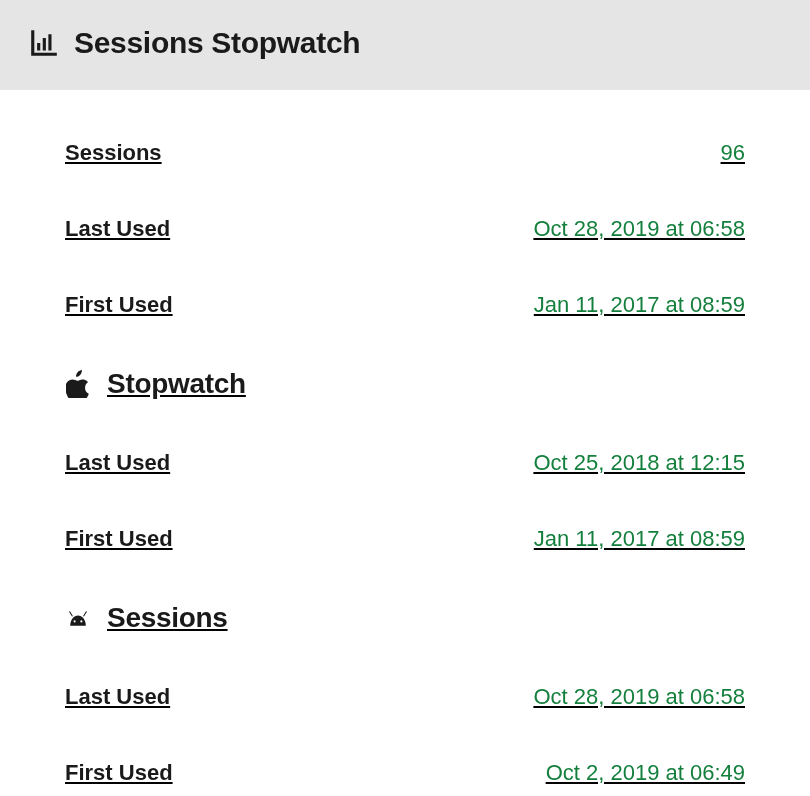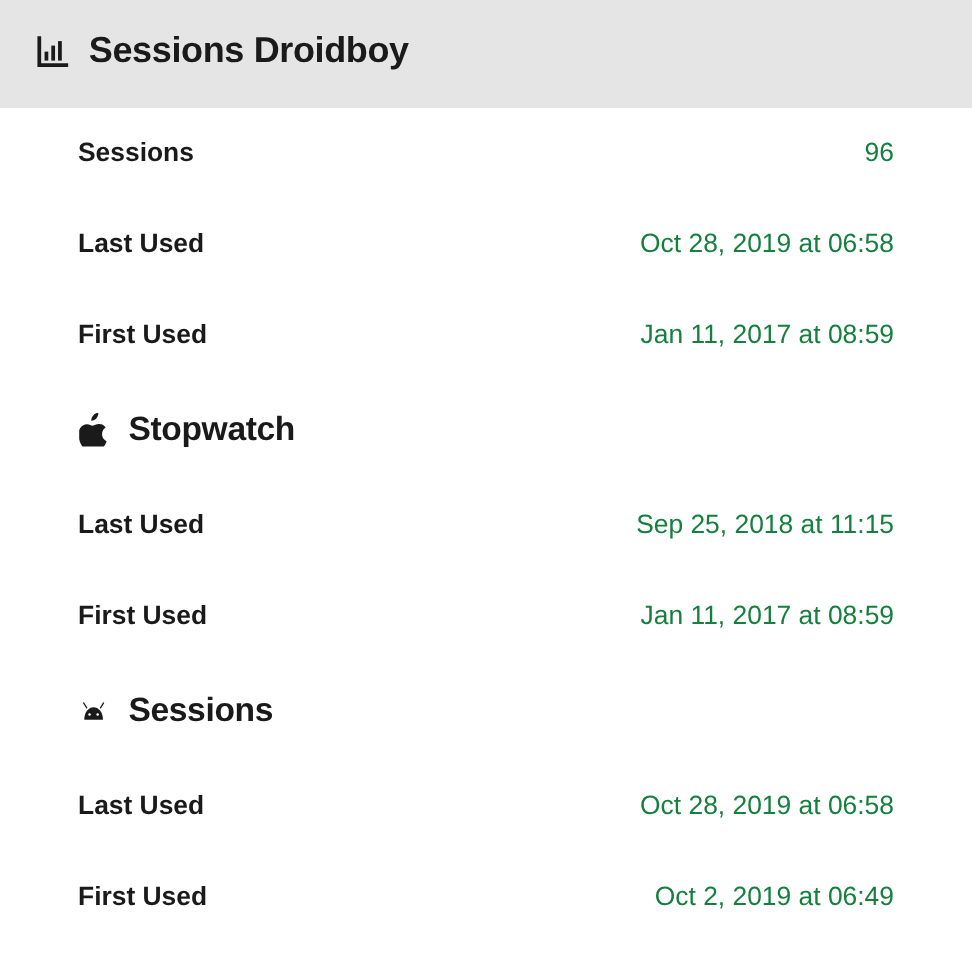--- a/index.html
+++ b/index.html
@@ -31,23 +31,24 @@
     .header-title {
       font-size: 30px;
       font-weight: 700;
       color: #1a1a1a;
       letter-spacing: -0.3px;
     }
     .content-wrapper {
       position: relative;
       height: calc(796px - 100px);
       overflow-y: auto;
-      padding: 24px 65px 40px 65px;
+      padding: 50px 65px 40px 65px;
       scrollbar-width: thin;
       scrollbar-color: #9a9a9a transparent;
+      text-decoration: underline;
     }
     .content-wrapper::-webkit-scrollbar {
       width: 10px;
     }
     .content-wrapper::-webkit-scrollbar-track {
       background: transparent;
     }
     .content-wrapper::-webkit-scrollbar-thumb {
       background: #9a9a9a;
       border-radius: 5px;
@@ -96,21 +97,21 @@
 
 <div class="header">
   <span class="header-icon">
     <svg width="30" height="30" viewBox="0 0 24 24" fill="none">
       <path d="M3 3 L3 21 L21 21" stroke="#1a1a1a" stroke-width="2.5" stroke-linecap="square"></path>
       <rect x="6.5" y="12" width="2.5" height="6" fill="#1a1a1a"></rect>
       <rect x="11" y="8" width="2.5" height="10" fill="#1a1a1a"></rect>
       <rect x="15.5" y="5" width="2.5" height="13" fill="#1a1a1a"></rect>
     </svg>
   </span>
-  <h1 class="header-title">Sessions Droidboy</h1>
+  <h1 class="header-title">Sessions Stopwatch</h1>
 </div>
 
 <div class="content-wrapper">
 
   <div class="row">
     <span class="row-label">Sessions</span>
     <span class="row-value">96</span>
   </div>
 
   <div class="row">
@@ -127,21 +128,21 @@
     <span class="app-icon">
       <svg width="24" height="28" viewBox="0 0 170 200" fill="#1a1a1a">
         <path d="M150.5,129.5c-0.3,30.9,26.6,41.2,26.9,41.4c-0.2,0.7-4.3,14.7-14.2,29.2c-8.6,12.5-17.5,25-31.5,25.2c-13.8,0.3-18.2-8.2-34-8.2c-15.8,0-20.7,7.9-33.7,8.5c-13.5,0.5-23.8-13.5-32.5-26c-17.7-25.6-31.2-72.3-13.1-103.9c9-15.7,25.2-25.6,42.7-25.8c13.3-0.3,25.9,8.9,34,8.9c8.1,0,23.4-11.1,39.4-9.5c6.7,0.3,25.5,2.7,37.6,20.4C170.9,90.1,150.8,101.7,150.5,129.5 M117.1,35.1c7.2-8.7,12-20.8,10.7-32.8c-10.3,0.4-22.8,6.9-30.3,15.6c-6.7,7.7-12.5,20-11,31.8C97.9,50.6,109.9,43.8,117.1,35.1" transform="translate(-15,-2)"></path>
       </svg>
     </span>
     <span class="app-name">Stopwatch</span>
   </div>
 
   <div class="row">
     <span class="row-label">Last Used</span>
-    <span class="row-value">Sep 25, 2018 at 11:15</span>
+    <span class="row-value">Oct 25, 2018 at 12:15</span>
   </div>
 
   <div class="row">
     <span class="row-label">First Used</span>
     <span class="row-value">Jan 11, 2017 at 08:59</span>
   </div>
 
   <div class="app-header">
     <span class="app-icon">
       <svg width="30" height="20" viewBox="0 0 100 60" fill="#1a1a1a">

